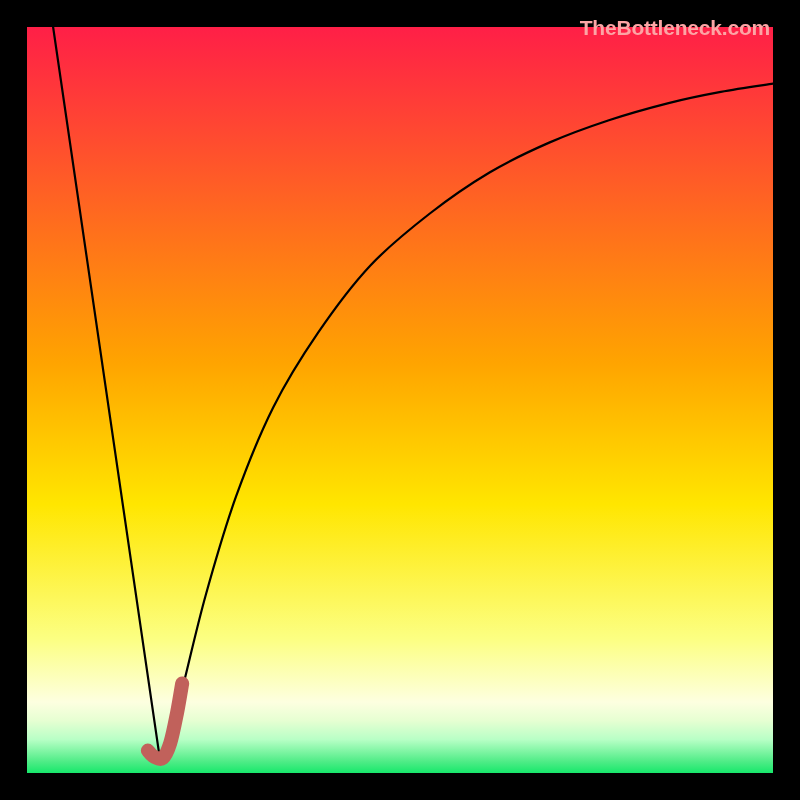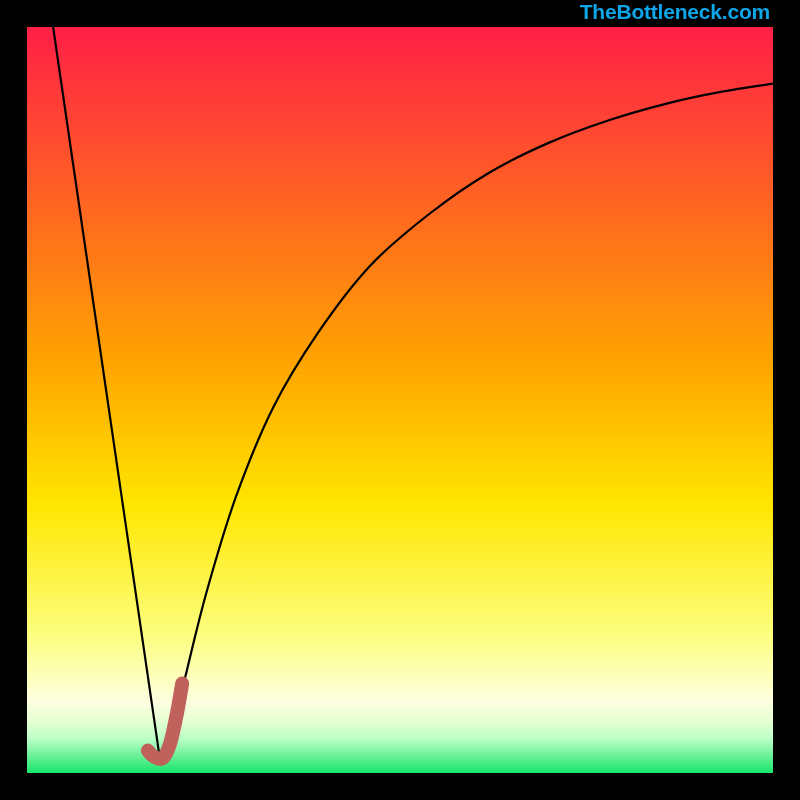--- a/index.html
+++ b/index.html
@@ -13,26 +13,26 @@
   .plot-area {
     position: absolute;
     left: 27px;
     top: 27px;
     width: 746px;
     height: 746px;
     overflow: hidden;
   }
   .watermark {
     position: absolute;
-    top: 0;
+    top: 16px;
     right: 30px;
     font-family: Arial, Helvetica, sans-serif;
     font-size: 21px;
     font-weight: 600;
-    color: #0ea5e9;
+    color: #fca5a5;
     letter-spacing: -0.2px;
   }
   svg { display: block; }
 </style>
 </head>
 <body>
 
 <div class="frame">
 
   <div class="plot-area">

